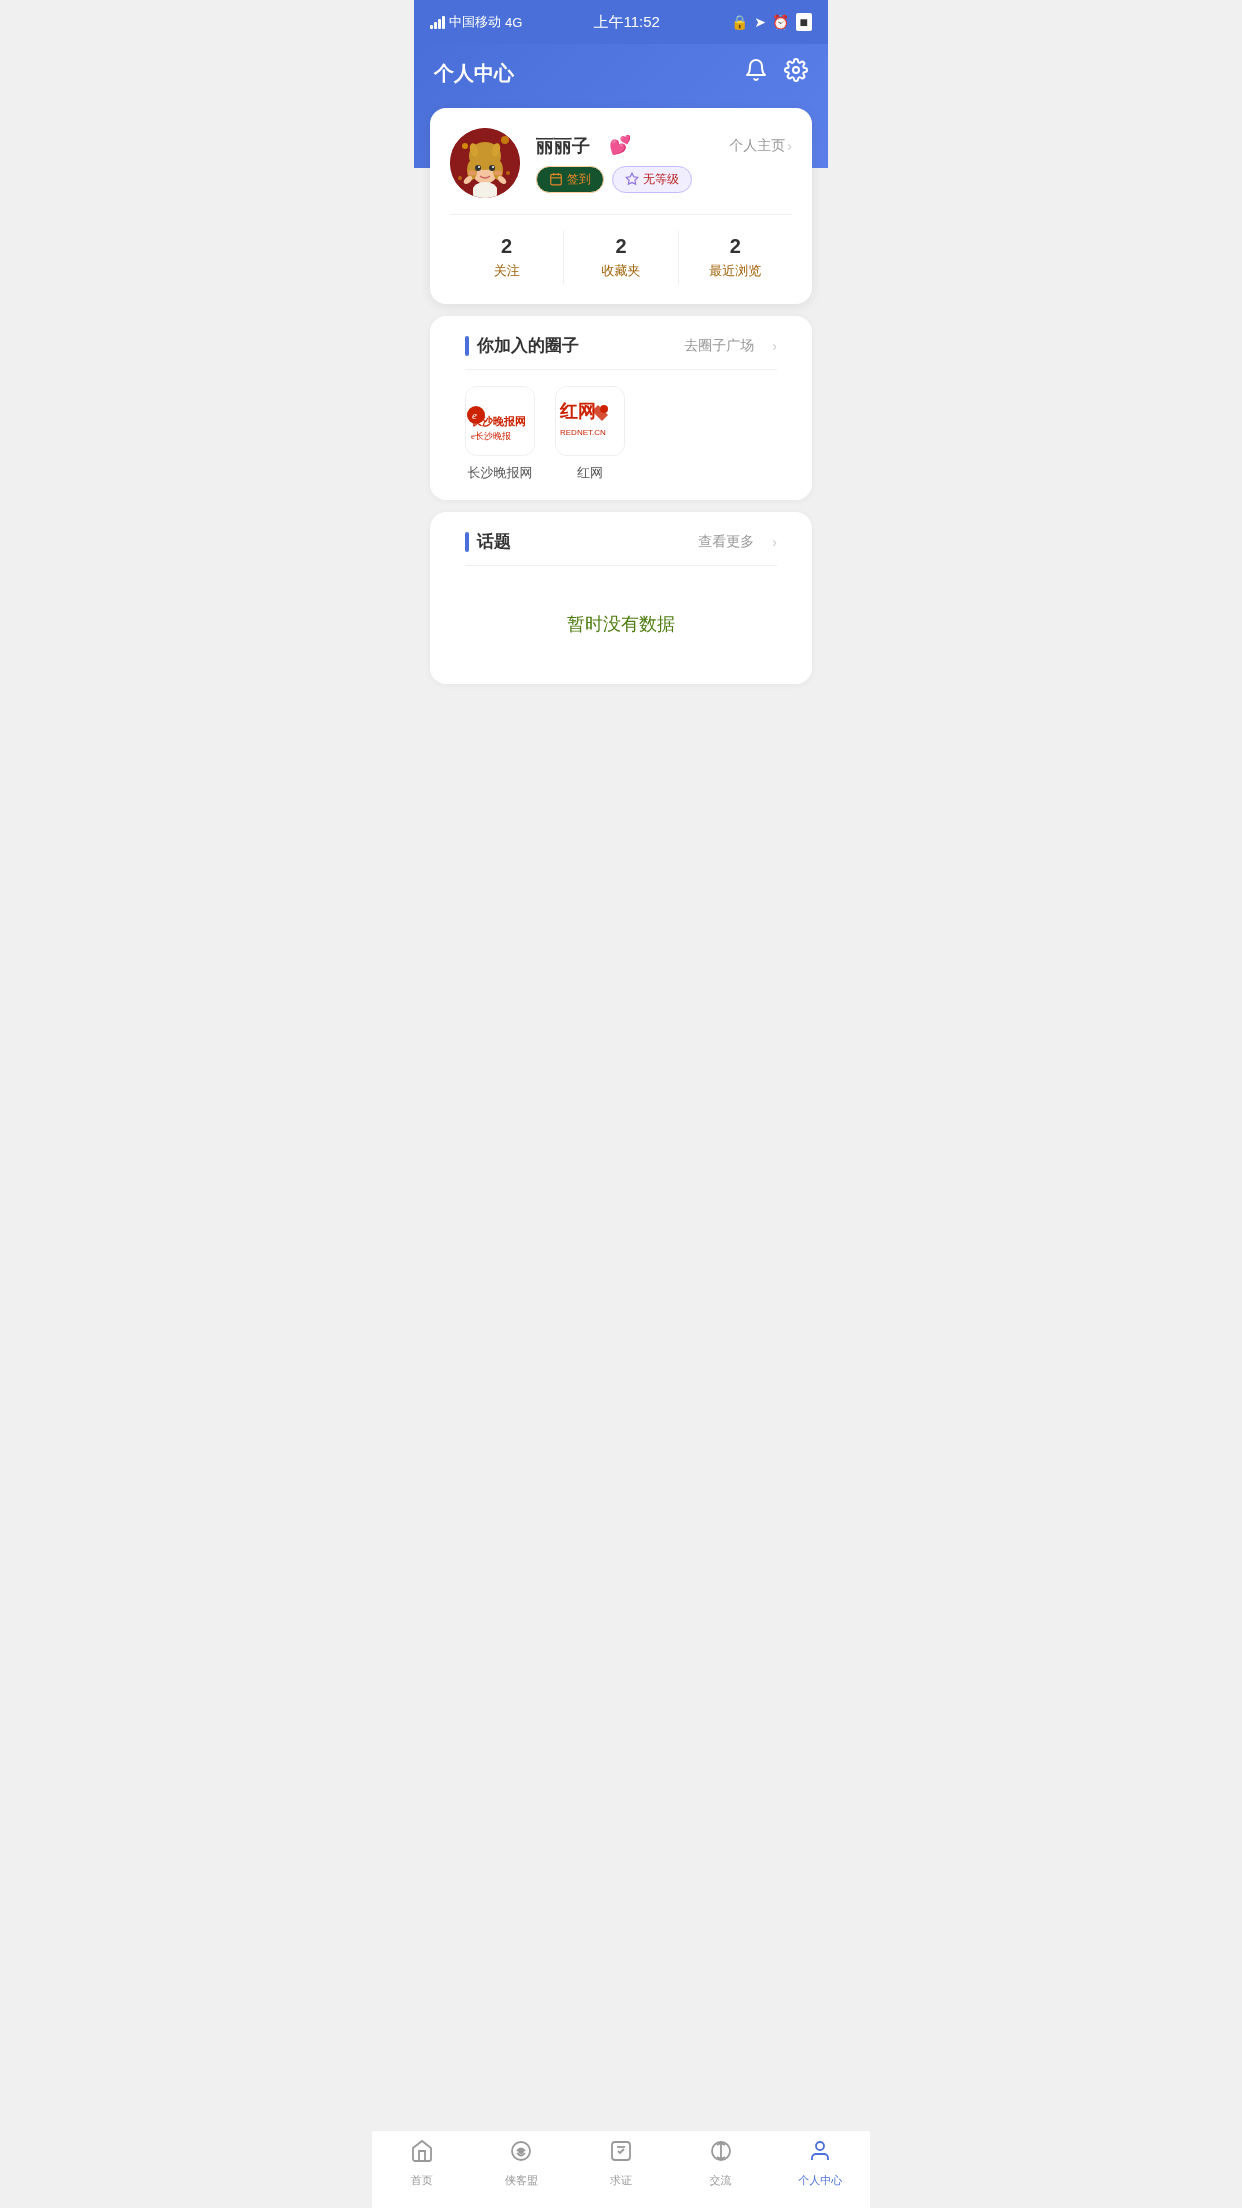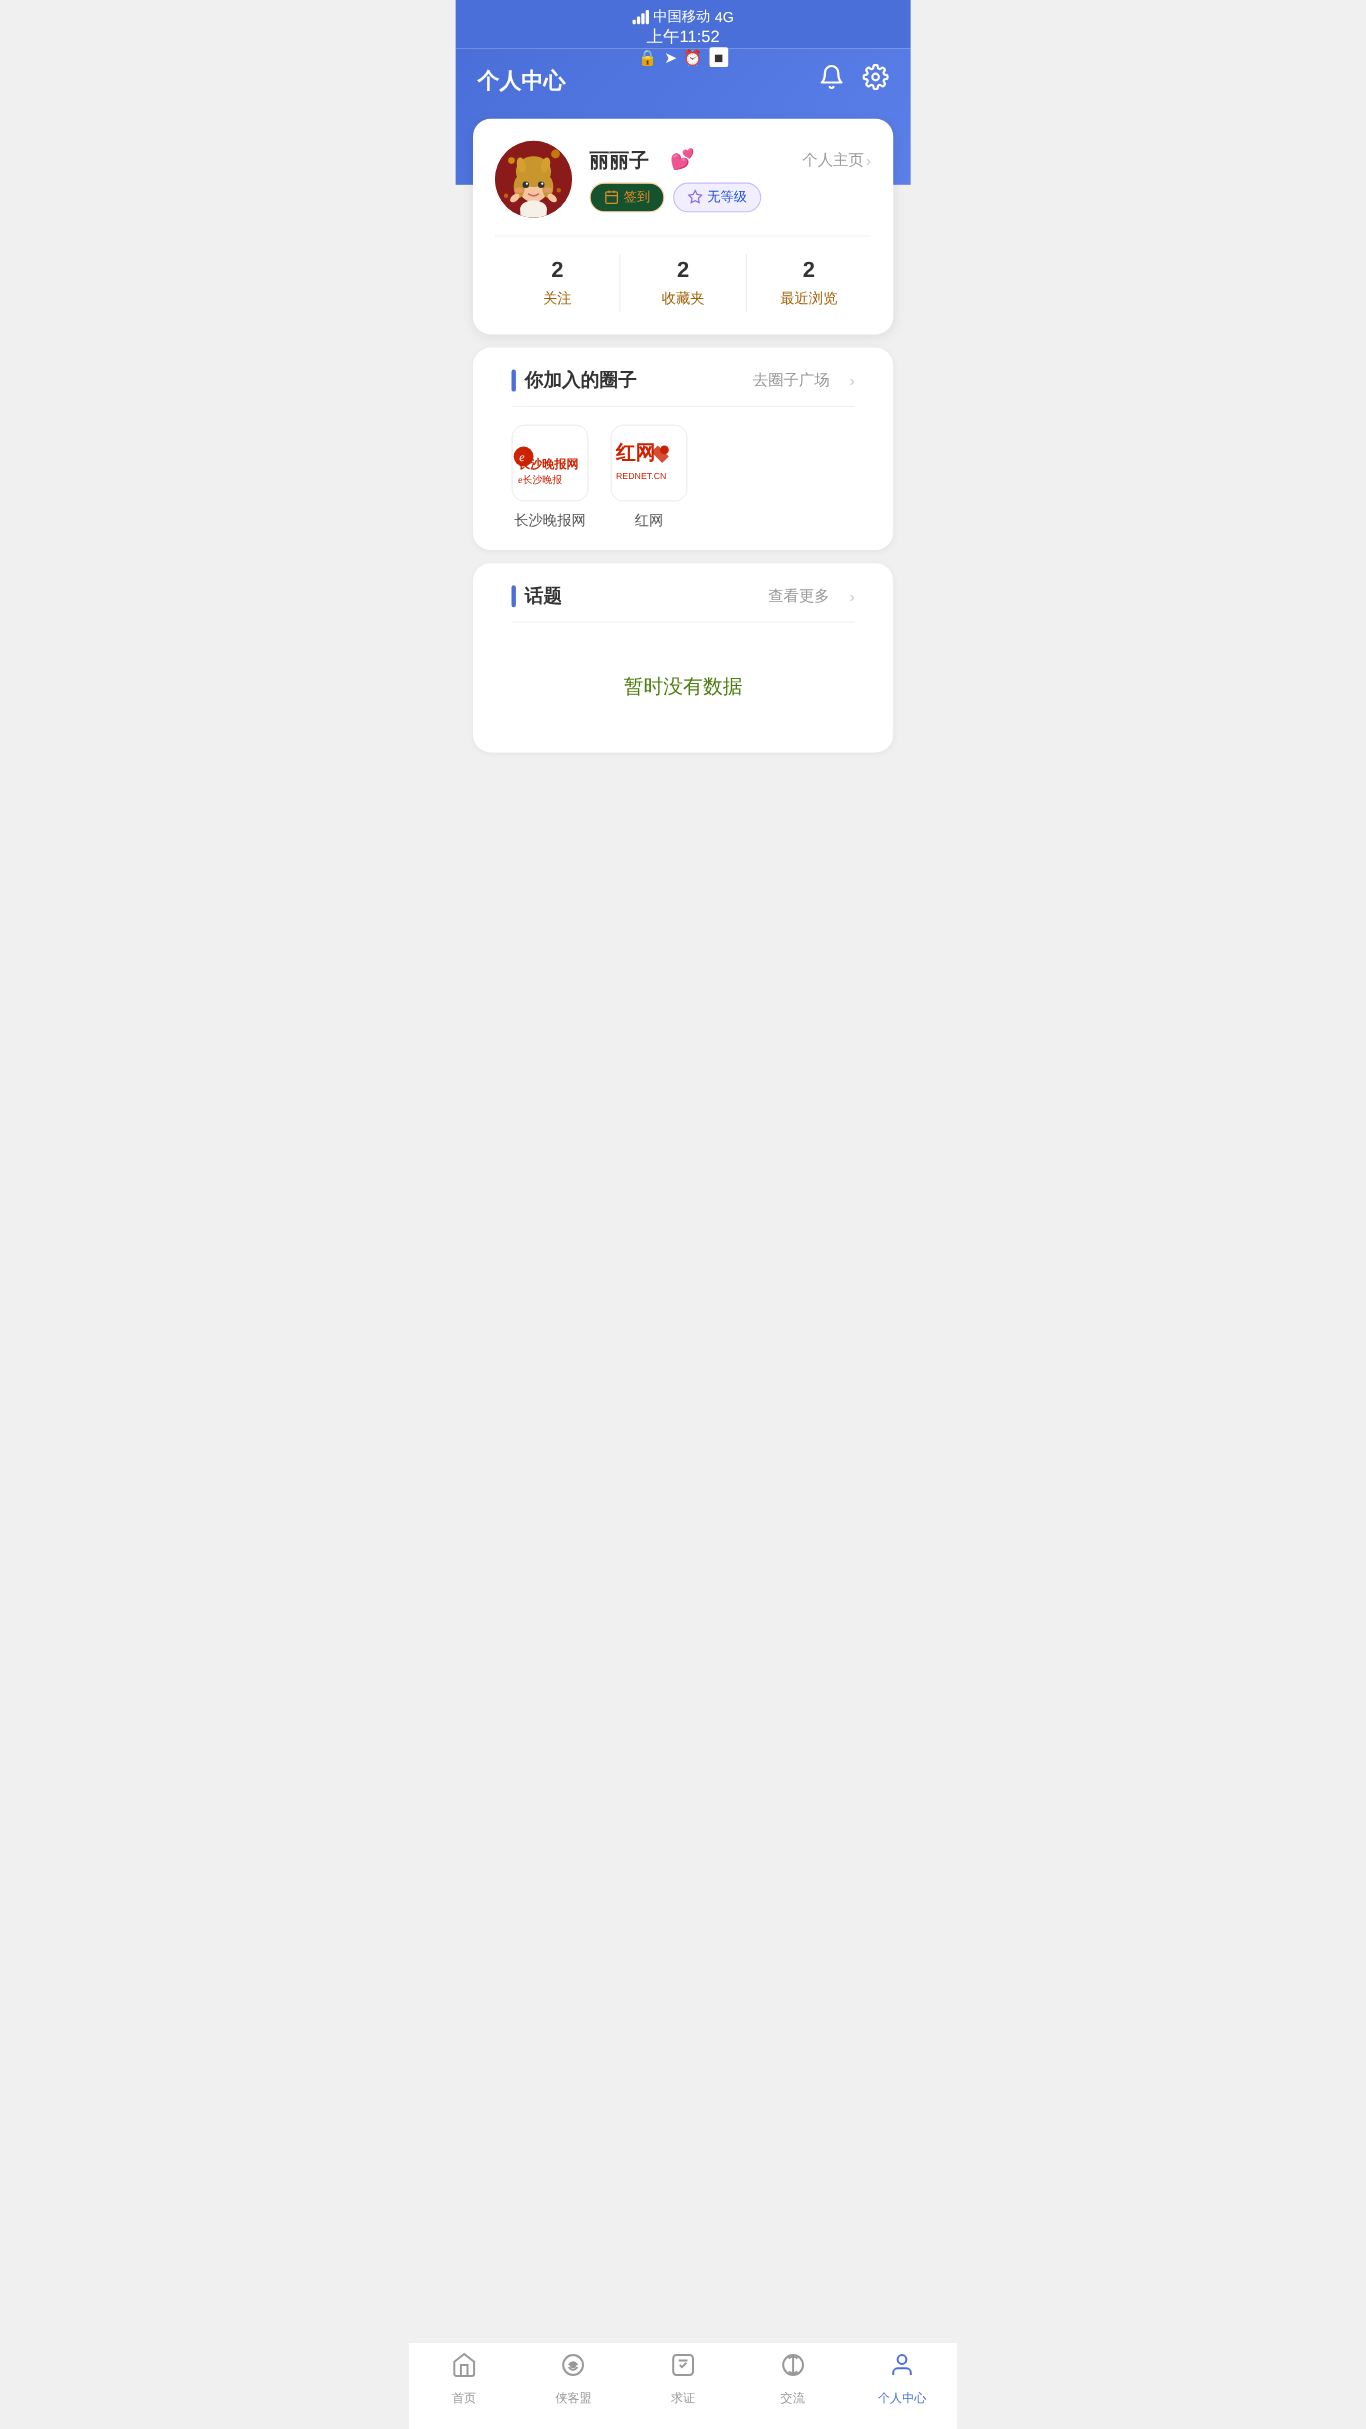--- a/index.html
+++ b/index.html
@@ -16,21 +16,20 @@
     
     .status-bar {
       background: #4a6fd8;
       color: white;
       display: flex;
       justify-content: space-between;
       align-items: center;
       padding: 6px 16px;
       font-size: 13px;
       height: 44px;
-      flex-direction: column;
     }
     .status-left { display: flex; align-items: center; gap: 4px; }
     .status-center { font-size: 15px; font-weight: 500; }
     .status-right { display: flex; align-items: center; gap: 6px; font-size: 13px; }
     .signal-bars { display: flex; align-items: flex-end; gap: 1px; }
     .signal-bar {
       background: white;
       width: 3px;
       border-radius: 1px;
     }
@@ -124,21 +123,21 @@
       padding: 4px 12px;
       font-size: 12px;
       display: flex;
       align-items: center;
       gap: 4px;
       cursor: pointer;
     }
     .tag-level {
       background: #f0eeff;
       border: 1px solid #c8b8ff;
-      color: #1d4ed8;
+      color: #b91c1c;
       border-radius: 14px;
       padding: 4px 12px;
       font-size: 12px;
       display: flex;
       align-items: center;
       gap: 4px;
     }
 
     .divider {
       height: 1px;

